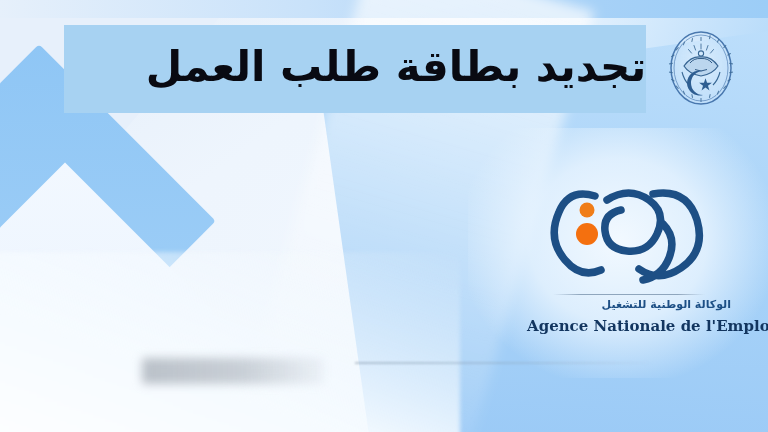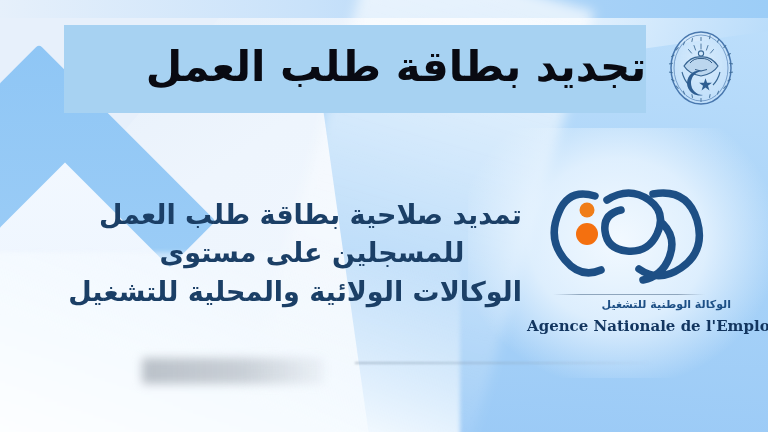--- a/index.html
+++ b/index.html
@@ -280,25 +280,20 @@
     <path d="M28 41 q4 -5 11 -4.5 q7 -.5 11 4.5" fill="none" stroke="#27527e" stroke-width="1"></path>
     <path d="M33 47.5 q6 3 12 0" fill="none" stroke="#27527e" stroke-width="1"></path>
 
     <path d="M20 50 q2 8 7 13" fill="none" stroke="#2f5f8d" stroke-width="1.1"></path>
     <path d="M58 50 q-2 8 -7 13" fill="none" stroke="#2f5f8d" stroke-width="1.1"></path>
 
     <path d="M41 49 a12.5 12.5 0 1 0 0 24 a10 10 0 1 1 0 -24 z" fill="#23548a"></path>
     <path d="M43.5 56.2 l1.55 4.6 4.85 .05 -3.9 2.9 1.45 4.65 -3.95 -2.8 -3.95 2.8 1.45 -4.65 -3.9 -2.9 4.85 -.05 z" fill="#23548a"></path>
   </svg>
 
-  <div class="body-text">
-    <span class="ln">تمديد صلاحية بطاقة طلب العمل</span>
-    <span class="ln">للمسجلين على مستوى</span>
-    <span class="ln">الوكالات الولائية والمحلية للتشغيل</span>
-  </div>
 
   <div class="anem">
     <svg class="anem-mark" viewBox="0 0 188 118">
       <g fill="none" stroke="#1d4f85" stroke-width="7.5" stroke-linecap="round" stroke-linejoin="round">
 
         <path d="M60 24 q-26 -8 -36 16 q-12 27 6 48 q16 19 36 10"></path>
 
         <path d="M72 28 q22 -14 42 0 q18 13 8 34 q-9 19 -30 17 q-20 -2 -22 -20 q-2 -17 16 -21"></path>
 
         <path d="M118 22 q34 -6 44 26 q9 31 -16 48 q-22 15 -42 1"></path>

